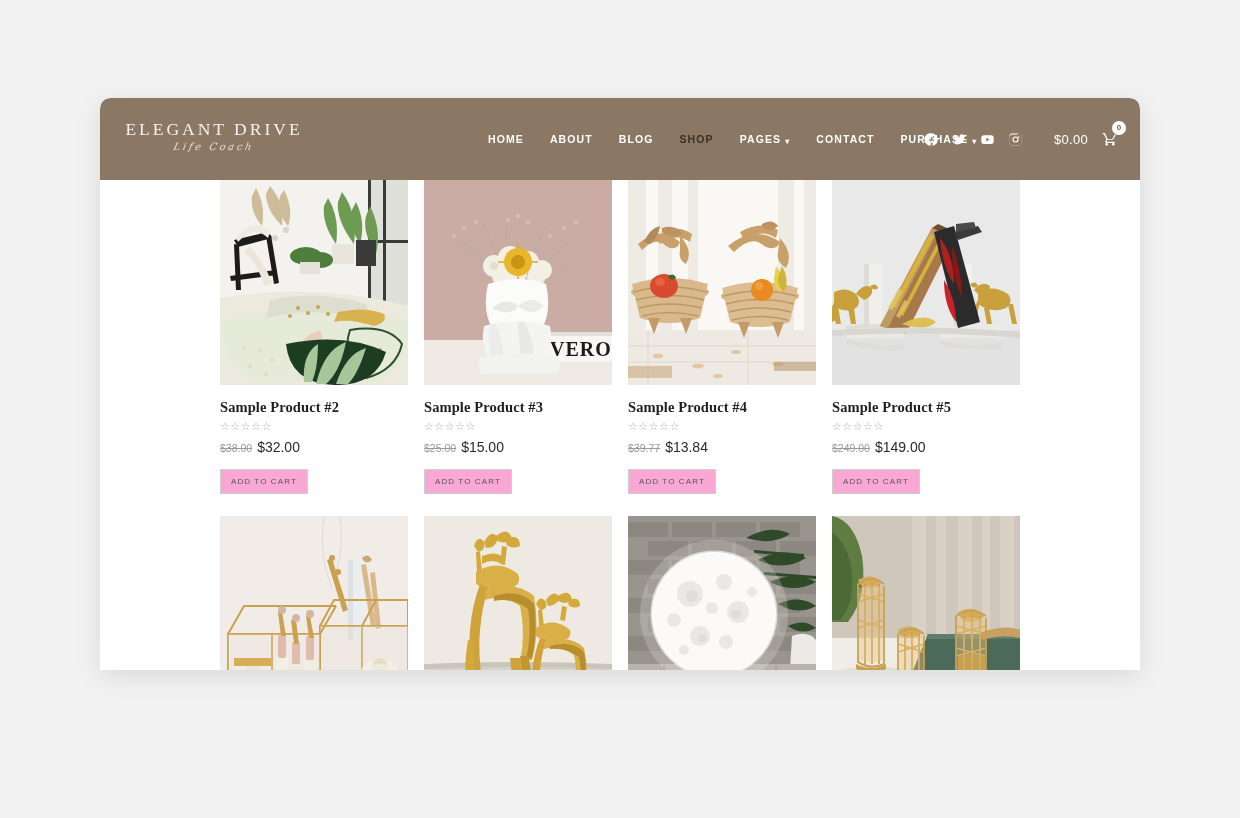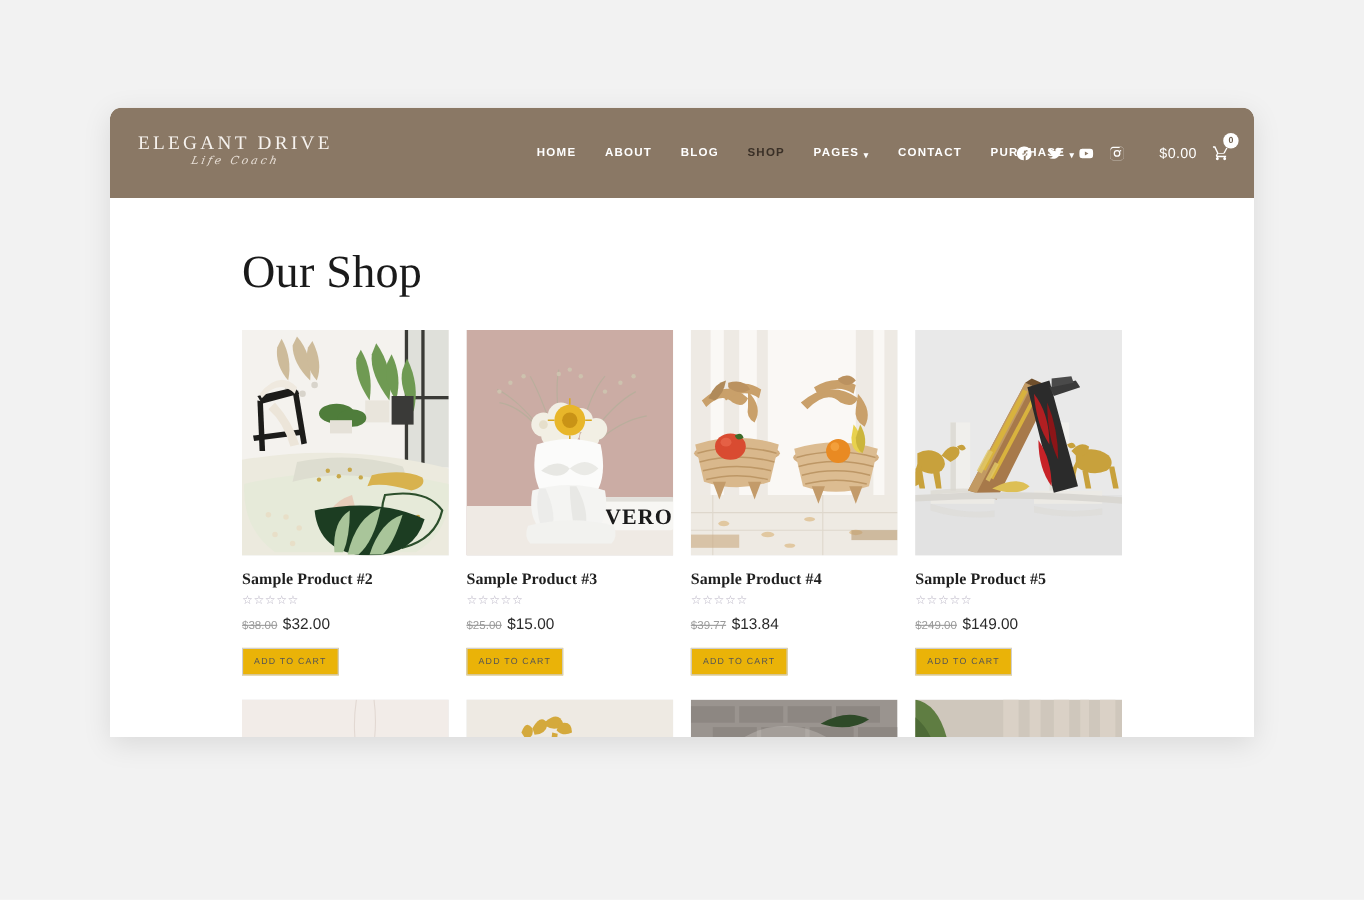--- a/index.html
+++ b/index.html
@@ -206,21 +206,21 @@
   }
   .price-new {
     font-size: 14px;
     color: #2a2a2a;
   }
 
   .add-to-cart {
     margin-top: 14px;
     display: inline-block;
     border: 1px solid #cfcfcf;
-    background: #eab308;
+    background: #f9a8d4;
     color: #555555;
     font-size: 8px;
     font-weight: normal;
     letter-spacing: 1.1px;
     padding: 7px 10px;
     text-transform: uppercase;
     cursor: pointer;
     white-space: nowrap;
   }
 </style>
@@ -288,21 +288,20 @@
         <svg viewBox="0 0 24 24">
             <path d="M7 18c-1.1 0-2 .9-2 2s.9 2 2 2 2-.9 2-2-.9-2-2-2zm10 0c-1.1 0-2 .9-2 2s.9 2 2 2 2-.9 2-2-.9-2-2-2zM7.2 14.8l.03-.12.9-1.68h7.45c.75 0 1.41-.41 1.75-1.03l3.58-6.49L19.16 5h-.01l-1.1 2-2.76 5H8.53l-.13-.27L6.16 7l-.95-2-.94-2H1v2h2l3.6 7.59-1.35 2.44c-.16.28-.25.61-.25.97 0 1.1.9 2 2 2h12v-2H7.42c-.13 0-.24-.11-.24-.24l.02-.1z"></path>
           </svg>
         <span class="cart-badge">0</span>
       </span>
     </div>
   </div>
 
   <div class="page-body">
 
-    <h1 class="page-title">Our Shop</h1>
 
     <div class="product-grid">
 
       <div class="product-card">
         <div class="product-image">
           <svg viewBox="0 0 188 205" preserveAspectRatio="xMidYMid slice">
             <rect width="188" height="205" fill="#f4f2ee"></rect>
             <rect x="150" y="0" width="38" height="125" fill="#dfe0da"></rect>
             <rect x="163" y="0" width="3" height="125" fill="#3a3a36"></rect>
             <rect x="150" y="60" width="38" height="3" fill="#3a3a36"></rect>

